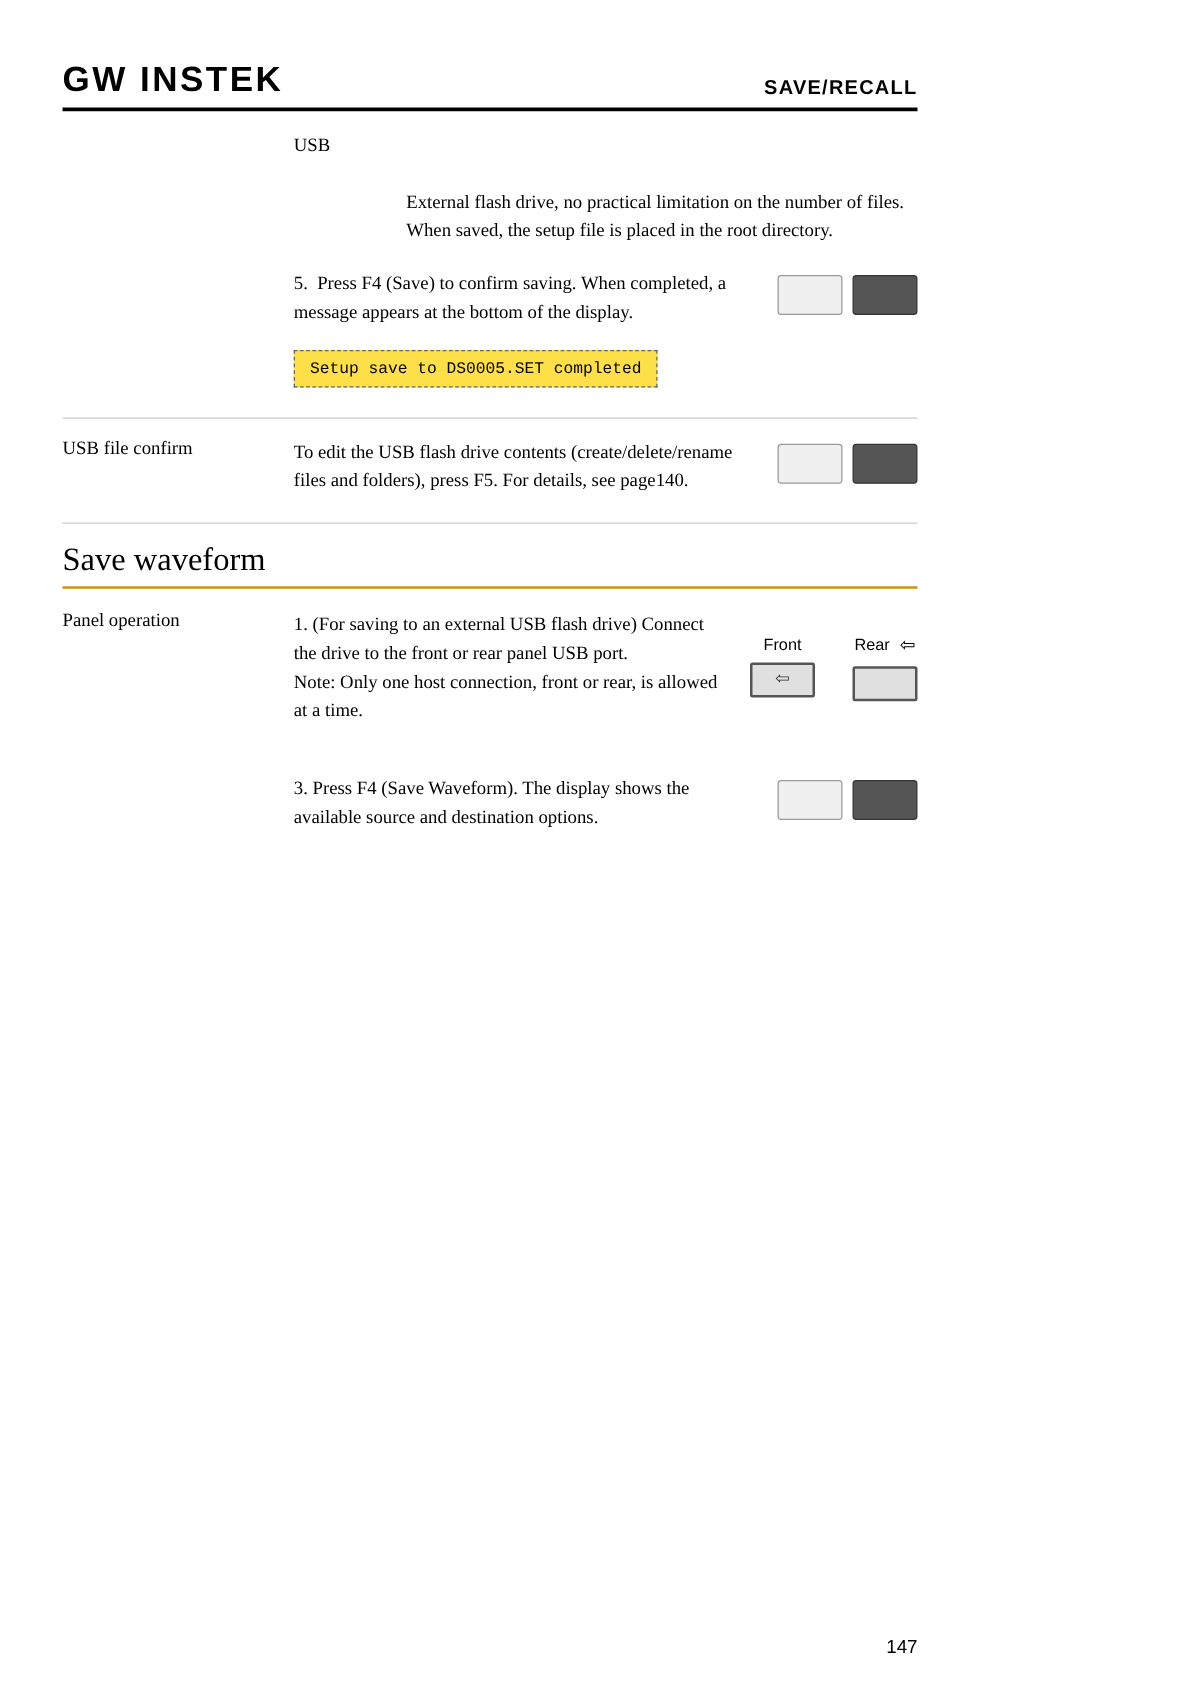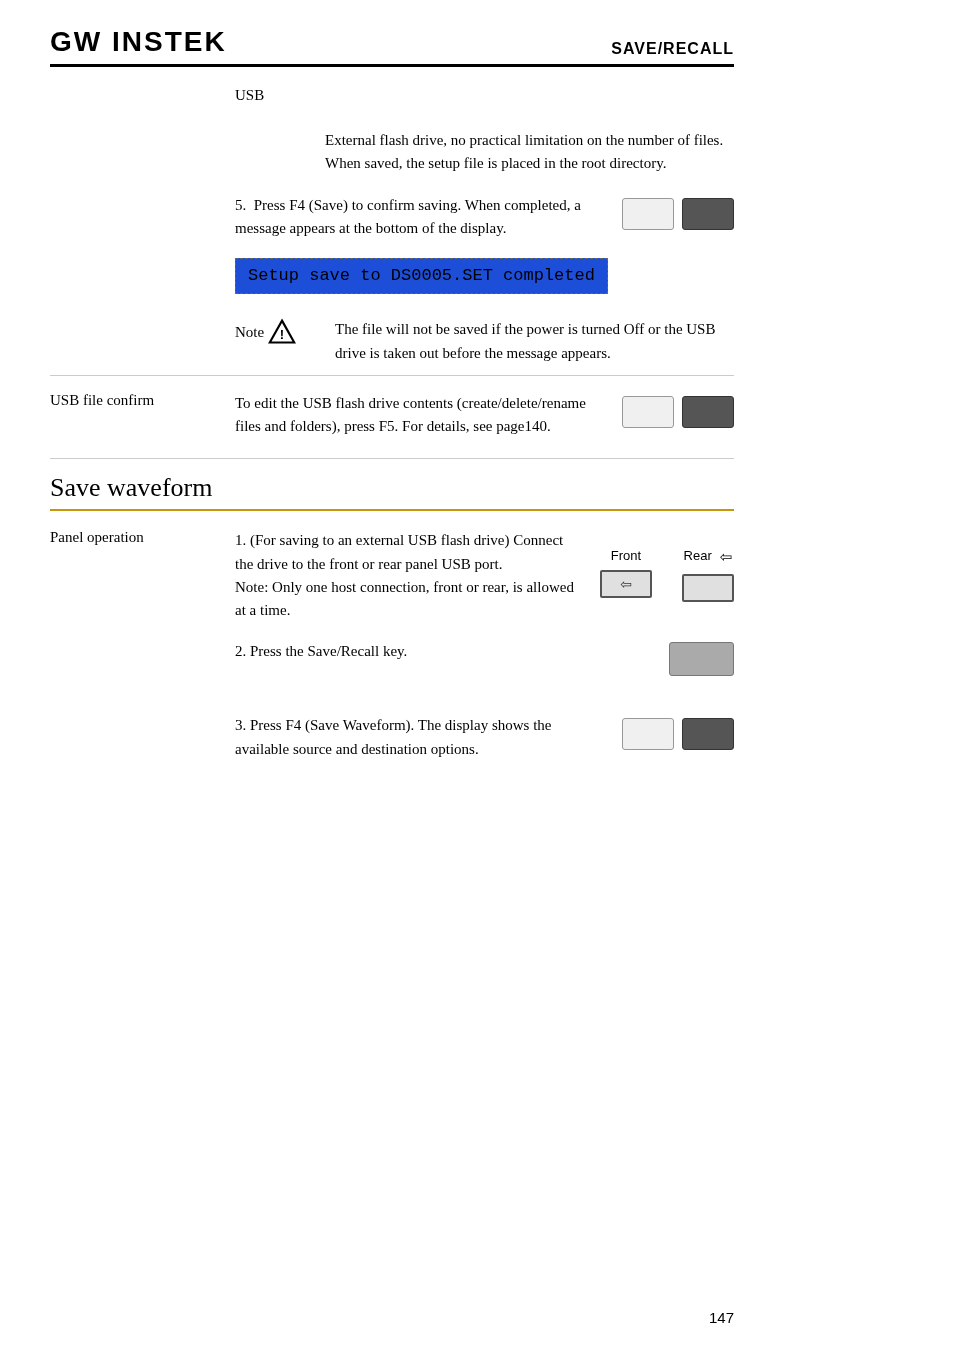--- a/index.html
+++ b/index.html
@@ -10,21 +10,21 @@
       background: #fff;
       font-family: Georgia, 'Times New Roman', serif;
       font-size: 16px;
       color: #000;
       position: relative;
     }
 
     .page {
       width: 784px;
       min-height: 1350px;
-      padding: 26px 50px 40px 50px;
+      padding: 48px 50px 40px 50px;
       position: relative;
     }
 
     
     .header {
       display: flex;
       justify-content: space-between;
       align-items: flex-end;
       padding-bottom: 6px;
       border-bottom: 3px solid #000;
@@ -137,22 +137,22 @@
       margin-left: 20px;
       margin-top: 2px;
     }
 
     
     .code-message {
       display: inline-block;
       border: 1px dashed #666;
       padding: 4px 12px;
       font-family: 'Courier New', monospace;
-      font-size: 17px;
-      background: #1d4ed8;
+      font-size: 13px;
+      background: #fde047;
       margin: 8px 0 10px 0;
     }
 
     .note-label {
       display: flex;
       align-items: center;
       gap: 4px;
       min-width: 90px;
       font-size: 15px;
     }
@@ -278,33 +278,20 @@
         <div class="btn-rect dark"></div>
       </div>
       <span class="step-inline">5.&nbsp;</span>
       <span>Press F4 (Save) to confirm saving. When completed, a message appears at the bottom of the display.</span>
       <div style="margin-top:10px;">
         <div class="code-message">Setup save to DS0005.SET completed</div>
       </div>
     </div>
   </div>
 
-  <div style="display:flex; margin-bottom: 10px;">
-    <div style="width:185px; min-width:185px;"></div>
-    <div style="flex:1; display:flex; align-items:flex-start; gap:10px;">
-      <div class="note-label">
-        <span>Note</span>
-        <svg class="warning-triangle" viewBox="0 0 32 32" width="28" height="28">
-          <polygon points="16,3 30,28 2,28" fill="none" stroke="#000" stroke-width="2.5"></polygon>
-          <text x="16" y="24" text-anchor="middle" font-size="15" font-weight="bold" font-family="Arial">!</text>
-        </svg>
-      </div>
-      <div class="note-text">The file will not be saved if the power is turned Off or the USB drive is taken out before the message appears.</div>
-    </div>
-  </div>
 
   <hr class="section-divider">
 
   <div class="utility-row">
     <div class="row-label">USB file confirm</div>
     <div class="row-body clearfix">
       <div class="btn-pair">
         <div class="btn-rect"></div>
         <div class="btn-rect dark"></div>
       </div>
@@ -340,28 +327,20 @@
               </div>
               <div class="usb-port-box">
               </div>
             </div>
           </div>
         </div>
       </div>
     </div>
   </div>
 
-  <div class="panel-op-row" style="margin-top: 18px;">
-    <div class="row-label"></div>
-    <div class="row-body clearfix">
-      <div class="btn-single"></div>
-      <span class="step-inline">2.</span>
-      <span>Press the Save/Recall key.</span>
-    </div>
-  </div>
 
   <div class="panel-op-row" style="margin-top: 38px;">
     <div class="row-label"></div>
     <div class="row-body clearfix">
       <div class="btn-pair">
         <div class="btn-rect"></div>
         <div class="btn-rect dark"></div>
       </div>
       <span class="step-inline">3.</span>
       <span>Press F4 (Save Waveform). The display shows the available source and destination options.</span>

